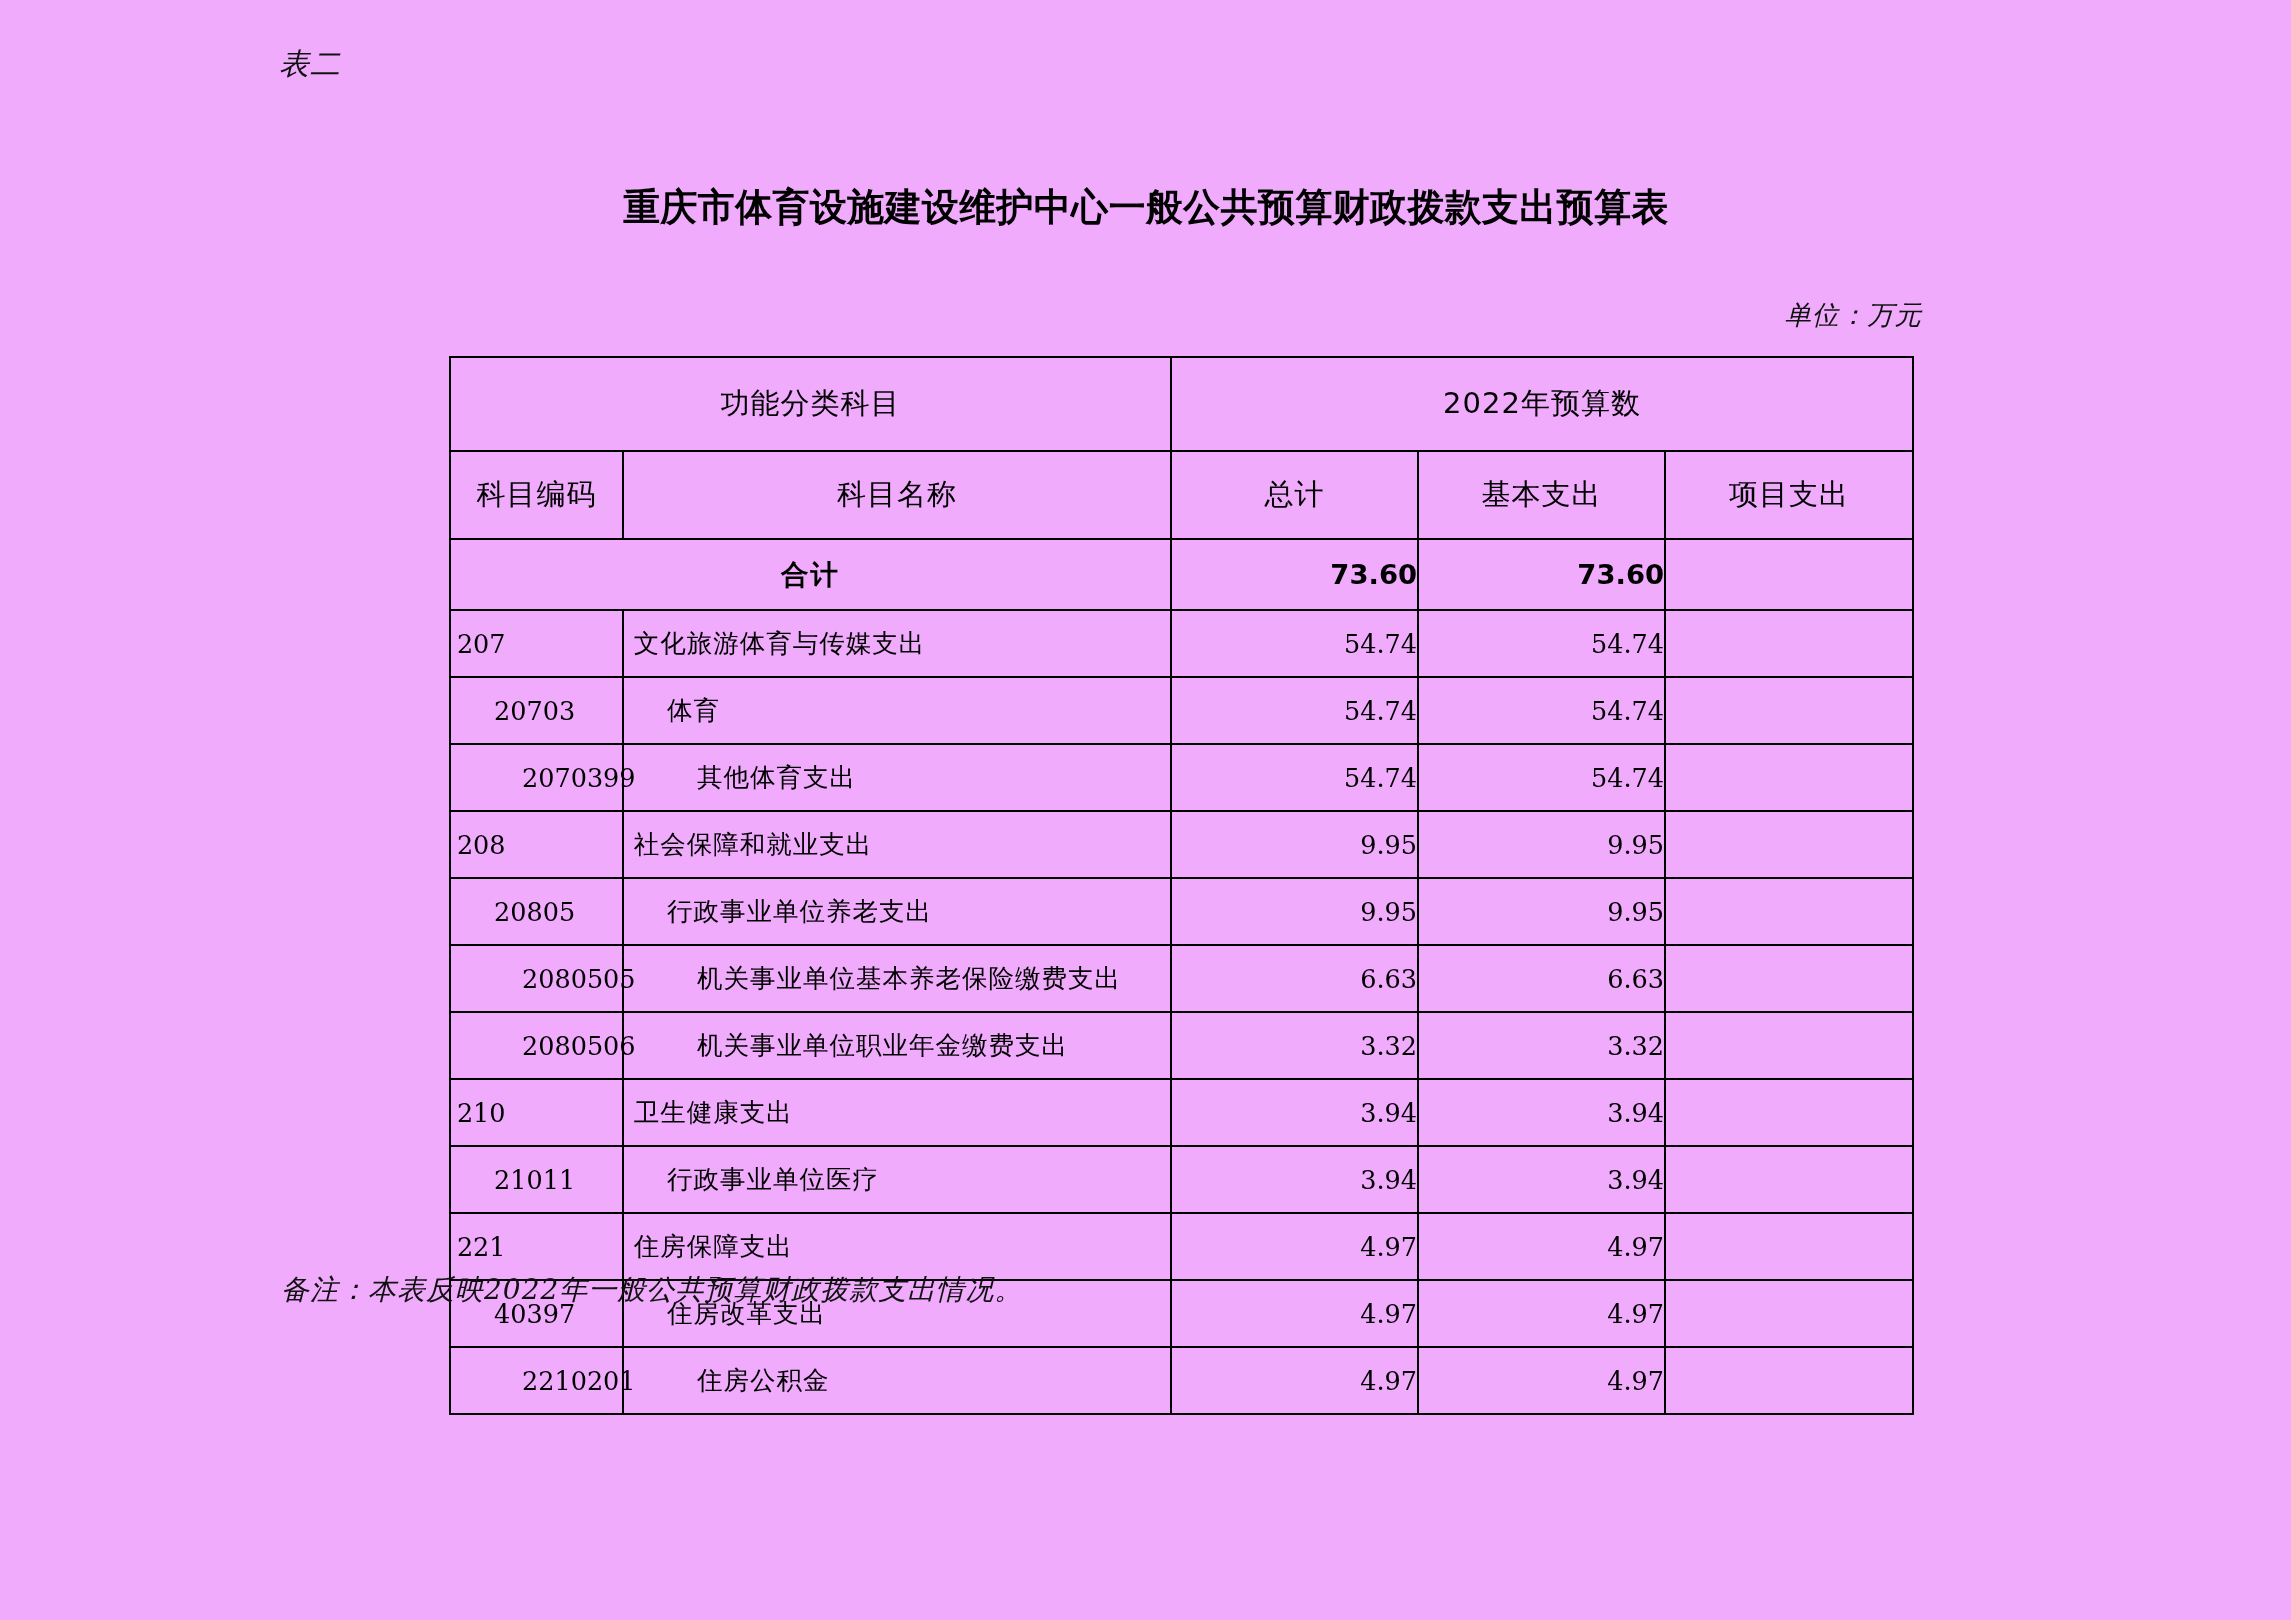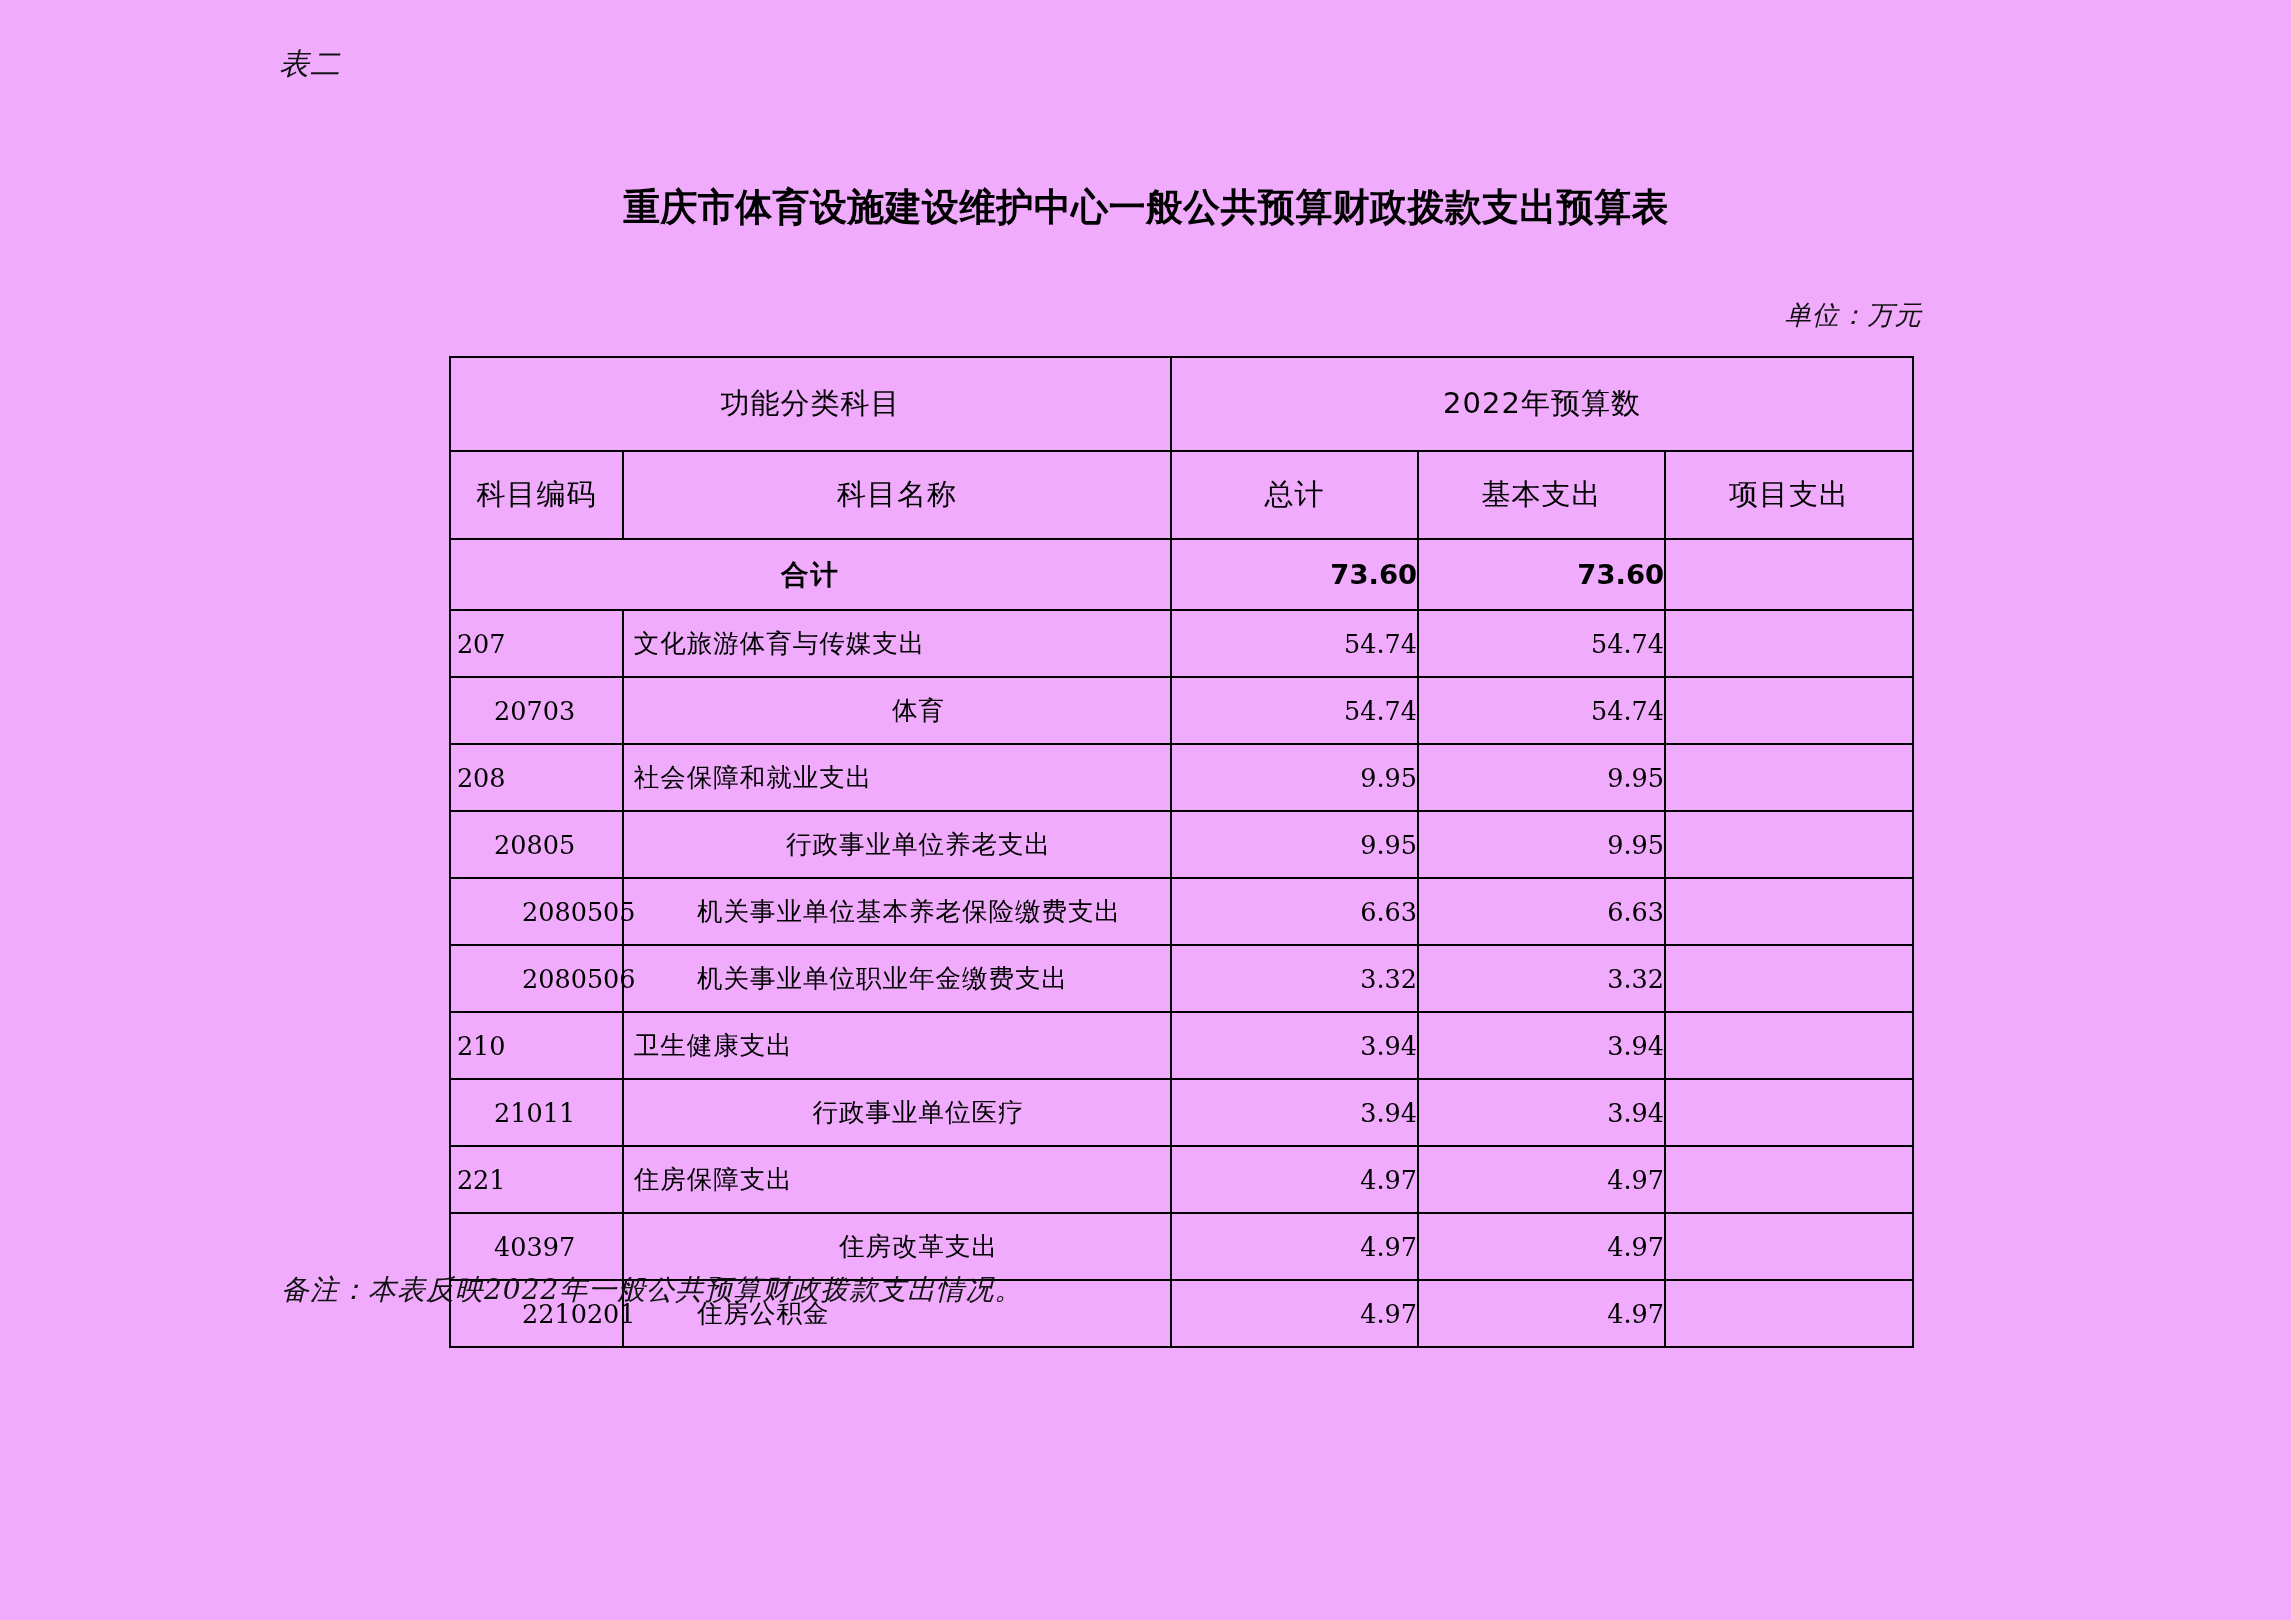--- a/index.html
+++ b/index.html
@@ -145,21 +145,21 @@
     padding-right: 15.7px;
     white-space: nowrap;
     border-radius: 13px;
   }
 
   
   .lvl1 .cell-code { padding-left: 5.9px; }
   .lvl2 .cell-code { padding-left: 43px; }
   .lvl3 .cell-code { padding-left: 71px; }
   .lvl1 .cell-name { padding-left: 9.8px; }
-  .lvl2 .cell-name { padding-left: 43px; text-align: center; }
+  .lvl2 .cell-name { padding-left: 43px; }
   .lvl3 .cell-name { padding-left: 73px; }
 
   
   .footnote {
     position: absolute;
     left: 281px;
     top: 1271px;
     font-family: "DejaVu Serif", "Liberation Serif", serif;
     font-style: italic;
     font-size: 28px;
@@ -215,20 +215,27 @@
             <td class="cell-num">54.74</td>
             <td class="cell-num"></td>
           </tr>
           <tr class="row-data lvl2">
             <td class="cell-code">20703</td>
             <td class="cell-name">体育</td>
             <td class="cell-num">54.74</td>
             <td class="cell-num">54.74</td>
             <td class="cell-num"></td>
           </tr>
+          <tr class="row-data lvl3">
+            <td class="cell-code">2070399</td>
+            <td class="cell-name">其他体育支出</td>
+            <td class="cell-num">54.74</td>
+            <td class="cell-num">54.74</td>
+            <td class="cell-num"></td>
+          </tr>
           <tr class="row-data lvl1">
             <td class="cell-code">208</td>
             <td class="cell-name">社会保障和就业支出</td>
             <td class="cell-num">9.95</td>
             <td class="cell-num">9.95</td>
             <td class="cell-num"></td>
           </tr>
           <tr class="row-data lvl2">
             <td class="cell-code">20805</td>
             <td class="cell-name">行政事业单位养老支出</td>

